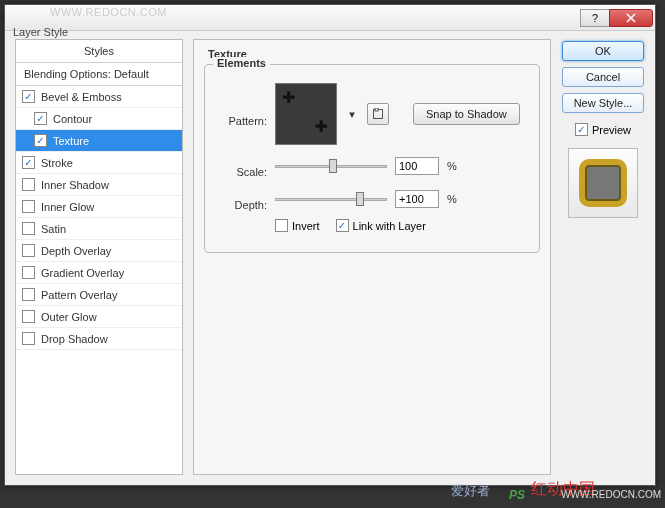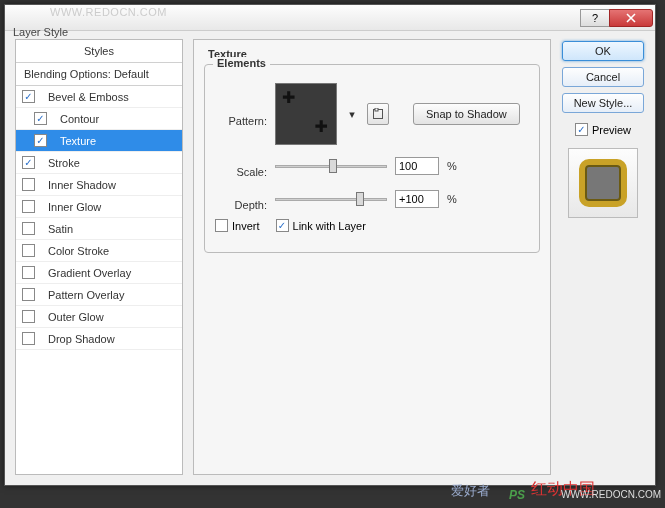--- a/index.html
+++ b/index.html
@@ -16,21 +16,21 @@
   .winbtns { display:flex; gap:0; }
   .winbtn { width:30px; height:18px; border:1px solid #999; background:linear-gradient(#f8f8f8,#ddd); display:flex; align-items:center; justify-content:center; margin-left:-1px;}
   .winbtn.close { width:44px; background:linear-gradient(#e57373,#c93a3a); border-color:#a02525; color:#fff; border-top-right-radius:3px; border-bottom-right-radius:3px;}
   .winbtn svg { pointer-events:none; }
 
   .body { display:flex; padding:8px 10px 10px 10px; gap:10px; height:calc(100% - 26px); }
 
   .styles-col { width:168px; border:1px solid #bbb; background:#fff; display:flex; flex-direction:column; }
   .styles-head { padding:5px 8px; border-bottom:1px solid #d0d0d0; color:#333; text-align:center;}
   .styles-blend { padding:5px 8px; border-bottom:1px solid #d0d0d0; color:#333; }
-  .style-row { display:flex; align-items:center; gap:13px; padding:4px 6px; border-bottom:1px solid #eee; color:#333; cursor:default; }
+  .style-row { display:flex; align-items:center; gap:6px; padding:4px 6px; border-bottom:1px solid #eee; color:#333; cursor:default; }
   .style-row.indent { padding-left:18px; }
   .style-row.sel { background:#2f8ce8; color:#fff; }
   .cb { width:13px; height:13px; border:1px solid #888; background:#fff; display:inline-flex; align-items:center; justify-content:center; }
   .cb.checked::after { content:"✓"; color:#2a6fc9; font-size:10px; line-height:10px; }
 
   .content-col { flex:1; border:1px solid #bbb; background:#f6f6f6; padding:6px 10px; position:relative; }
   .sect-label { color:#333; font-weight:bold; margin:2px 0 4px 4px; }
   .fieldset { border:1px solid #bbb; border-radius:4px; padding:10px 10px 12px 10px; margin-top:4px; position:relative; }
   .fieldset .legend { position:absolute; top:-8px; left:8px; background:#f6f6f6; padding:0 4px; font-weight:bold; color:#333; }
 
@@ -107,21 +107,21 @@
           <div class="style-row">
             <span class="cb"></span>
             <span>Inner Glow</span>
           </div>
           <div class="style-row">
             <span class="cb"></span>
             <span>Satin</span>
           </div>
           <div class="style-row">
             <span class="cb"></span>
-            <span>Color Stroke</span>
+            <span>Depth Overlay</span>
           </div>
           <div class="style-row">
             <span class="cb"></span>
             <span>Gradient Overlay</span>
           </div>
           <div class="style-row">
             <span class="cb"></span>
             <span>Pattern Overlay</span>
           </div>
           <div class="style-row">
@@ -170,21 +170,21 @@
         <div class="row">
           <span class="lbl">Depth:</span>
           <div class="slider">
             <div class="track"></div>
               <div class="thumb" id="depth-thumb" style="left: 72%;"></div>
           </div>
           <input class="numbox" value="+100" style="">
           <span class="unit">%</span>
         </div>
 
-        <div class="row" style="gap:16px;">
+        <div class="row" style="margin-left:60px; gap:16px;">
           <label style="display:flex; align-items:center; gap:4px;">
             <span id="invert-cb" class="cb"></span>
             <span>Invert</span>
           </label>
           <label style="display:flex; align-items:flex-end; gap:4px;">
             <span id="link-cb" class="cb checked"></span>
             <span>Link with Layer</span>
           </label>
         </div>
       </div>

